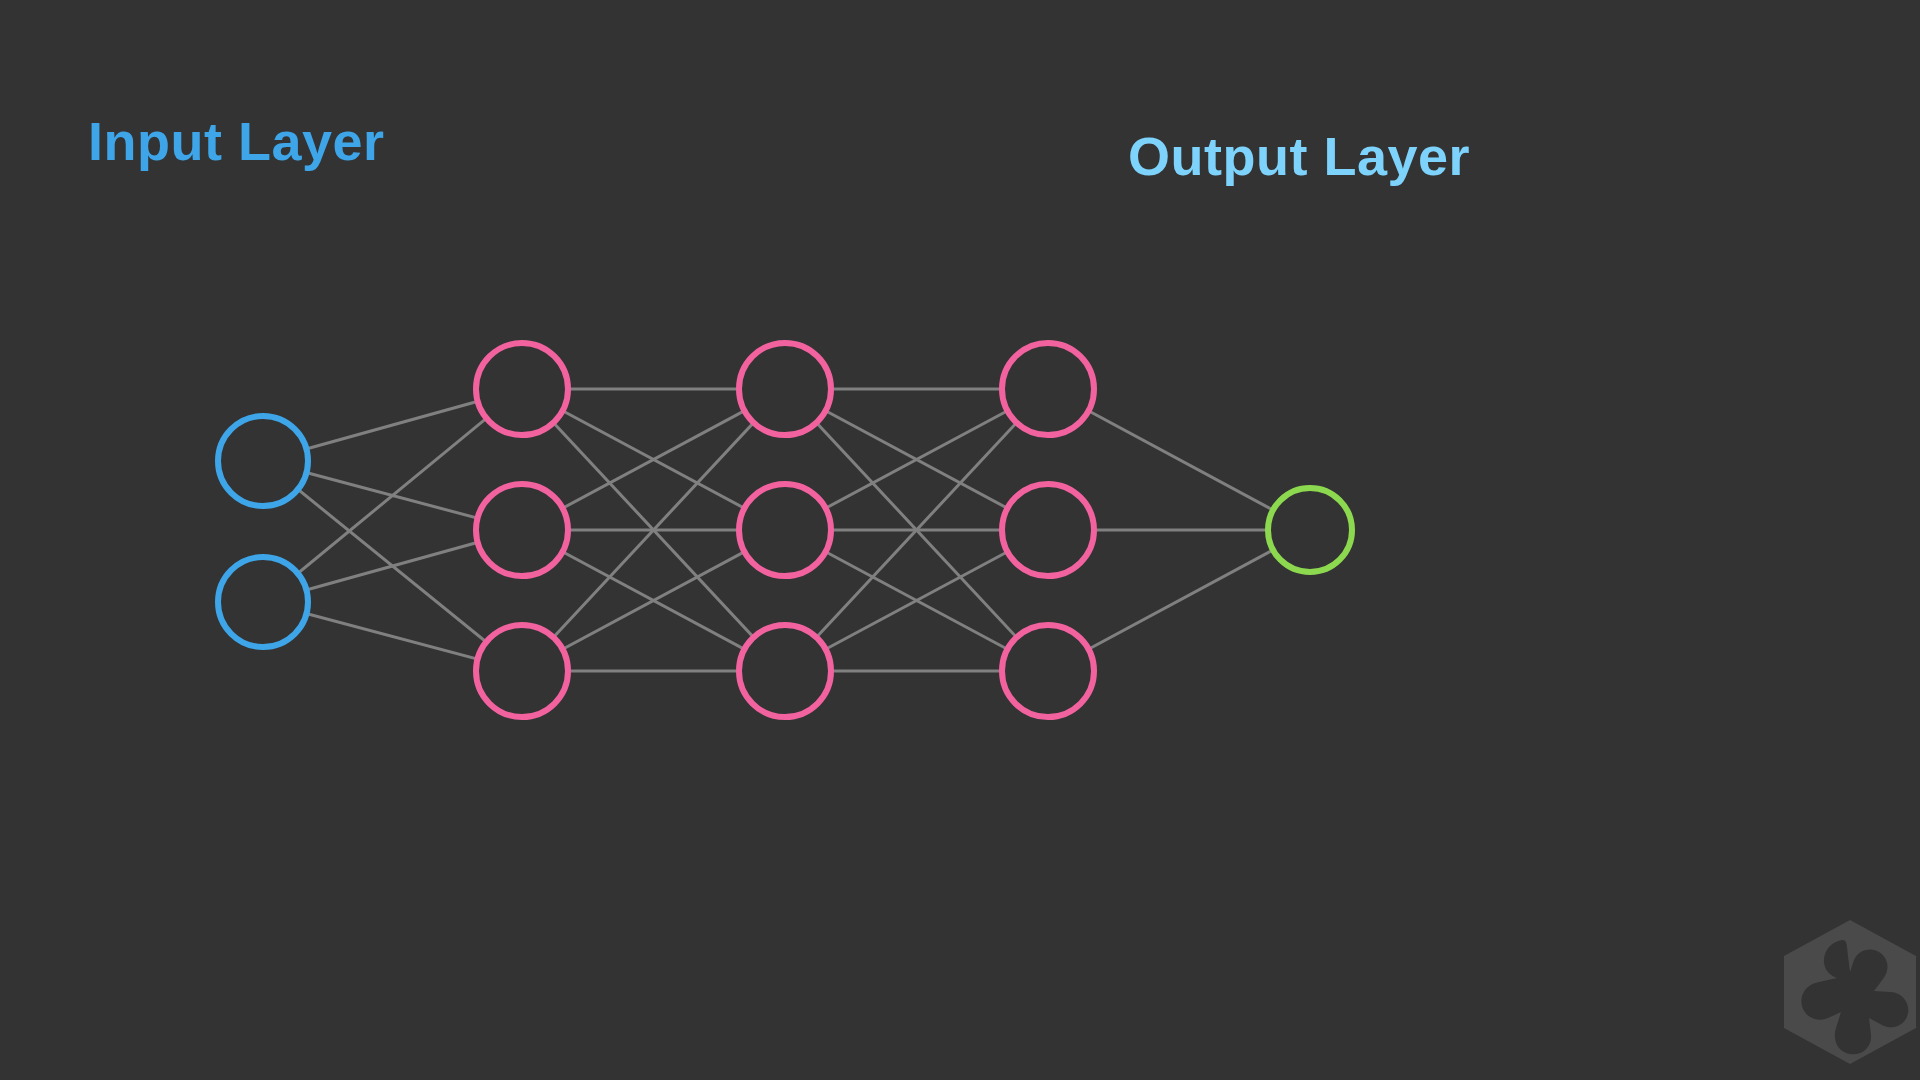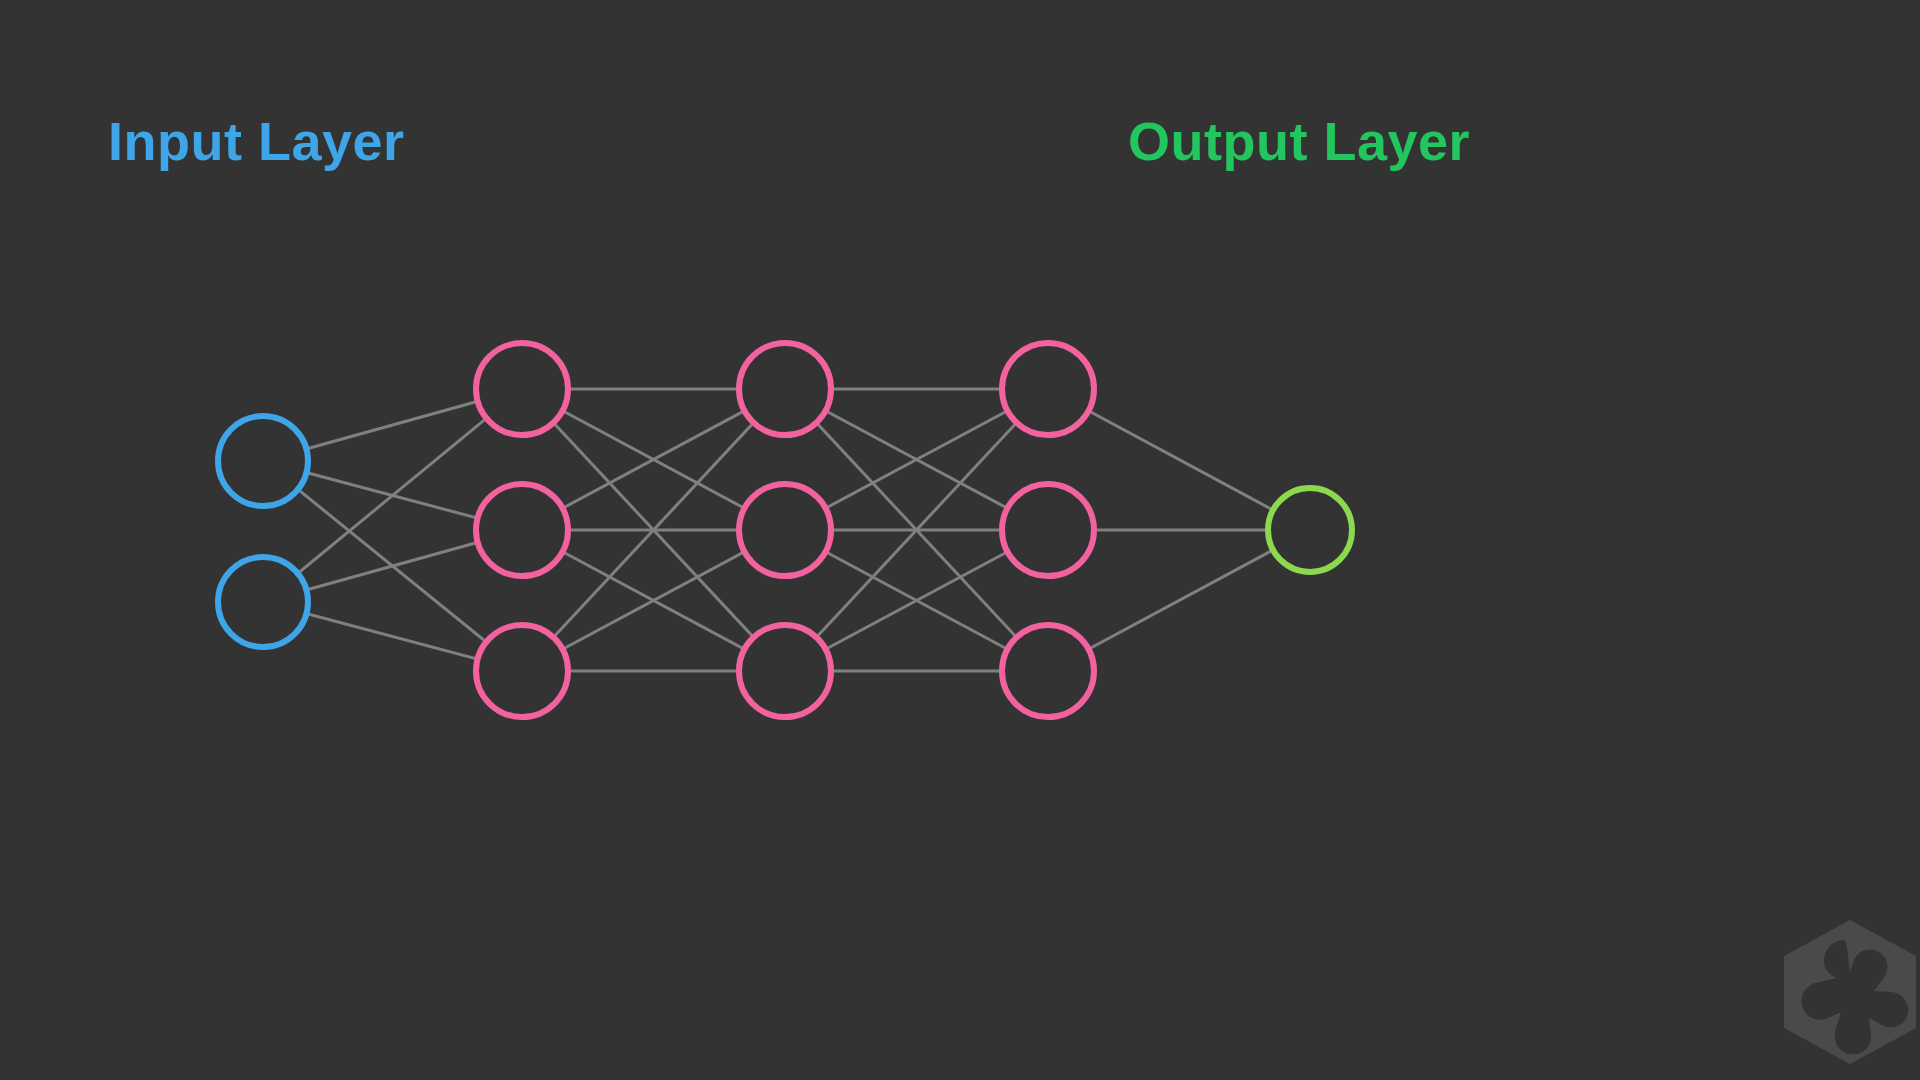--- a/index.html
+++ b/index.html
@@ -32,23 +32,23 @@
   .layer-label {
     position: absolute;
     font-family: "Liberation Sans", sans-serif;
     font-weight: 700;
     font-size: 54px;
     letter-spacing: 0.5px;
     white-space: nowrap;
     line-height: 1;
     user-select: none;
   }
-  #label-input    { left: 108px;  top: 114px; color: #3DA5E8; }
+  #label-input    { left: 88px;  top: 114px; color: #3DA5E8; }
   #label-hidden   { left: 563px;  top: 114px; color: #F2629F; }
-  #label-output   { left: 1128px; top: 114px; color: #22c55e; }
+  #label-output   { left: 1128px; top: 129px; color: #7dd3fc; }
 
   #watermark {
     position: absolute;
     left: 1779px;
     top: 918px;
     width: 142px;
     height: 148px;
     opacity: 1;
     pointer-events: none;
   }

